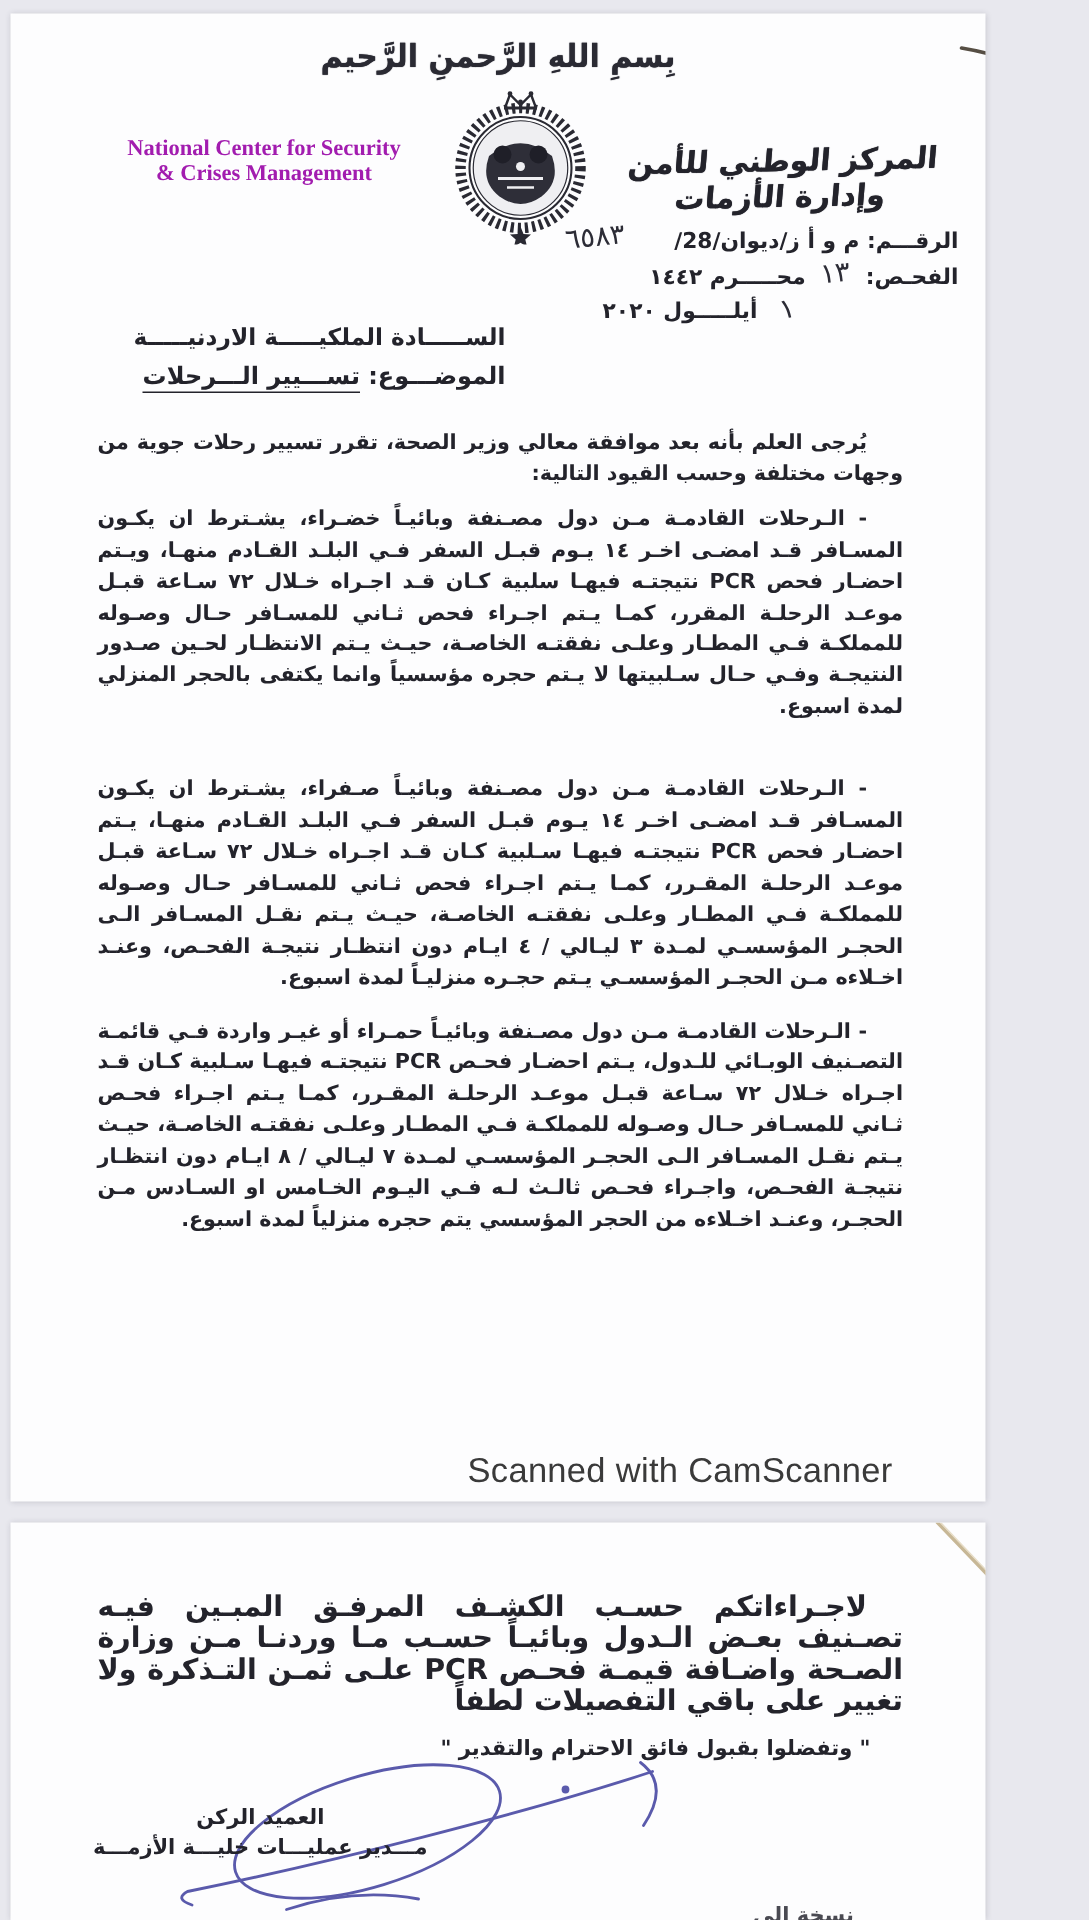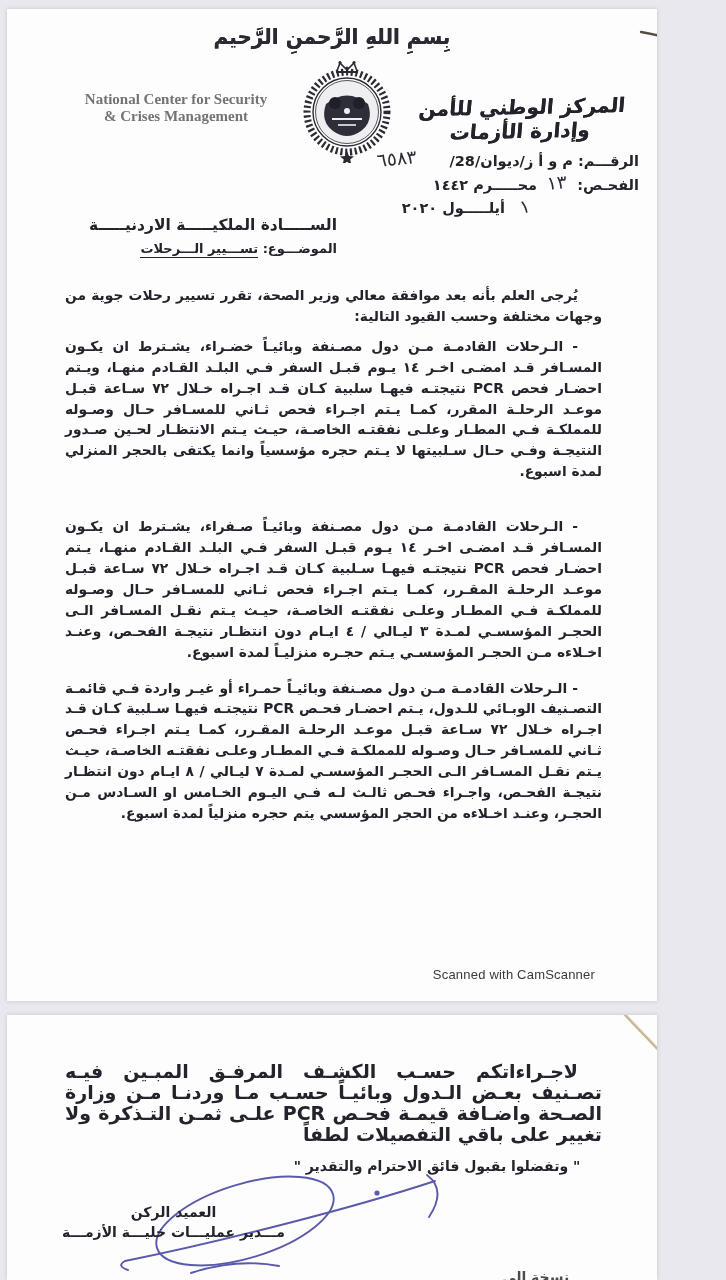--- a/index.html
+++ b/index.html
@@ -32,21 +32,21 @@
     position:absolute; top:16px; left:0; width:100%;
     text-align:center; font-size:20px; color:#2a2a33;
     transform:scaleY(1.06);
     text-shadow:0 0 .6px #2a2a33;
   }
   .pen-stroke { position:absolute; top:14px; left:630px; }
   .org-en {
     position:absolute; top:82px; left:45px; width:248px;
     text-align:center;
     font-family:"Liberation Serif", "DejaVu Serif", serif;
-    font-weight:bold; font-size:15px; line-height:17px; color:#737373;
+    font-weight:bold; font-size:15px; line-height:17px; color:#a21caf;
   }
   .emblem { position:absolute; top:50px; left:281px; }
   .org-ar {
     position:absolute; top:86px; left:388px; width:252px;
     text-align:center; font-size:20px; letter-spacing:-1px;
     transform:skewX(-6deg) rotate(-1.2deg);
     text-shadow:0 0 .5px #23232b;
   }
   .ref-block {
     position:absolute; top:140px; right:18px;
@@ -61,39 +61,39 @@
   .date-line .hand { margin:0 5px; }
   .greg-line { margin-right:104px; }
   .greg-line .hand { margin-left:10px; transform:rotate(-14deg); }
 
   .addressee {
     position:absolute; top:207px; left:58px; width:272px;
     text-align:right; font-size:15.5px;
   }
   .subject-line {
     position:absolute; top:232px; left:58px; width:272px;
-    text-align:right; font-size:13px;
+    text-align:right; font-size:16px;
   }
   .subject-underline { border-bottom:1.6px solid #23232b; padding-bottom:1px; }
 
   
   .body-text {
     position:absolute; top:276px; left:58px; right:55px;
     font-size:13.8px; line-height:20.9px;
     text-align:justify;
   }
   .body-text p { text-indent:24px; }
   .p-intro  { margin-bottom:9px; }
   .p-green  { margin-bottom:34px; }
   .p-yellow { margin-bottom:15px; }
 
   .camscanner {
     position:absolute; top:958px; right:62px;
     font-family:"Liberation Sans", "DejaVu Sans", sans-serif;
-    font-size:13px; color:#3a3a3a; letter-spacing:.2px;
+    font-size:23px; color:#3a3a3a; letter-spacing:.2px;
     direction:ltr;
   }
 
   
   .crease { position:absolute; top:0; left:600px; }
   .p2-text {
     position:absolute; top:46px; left:58px; right:55px;
     font-size:19px; line-height:21px;
     text-align:justify;
   }

